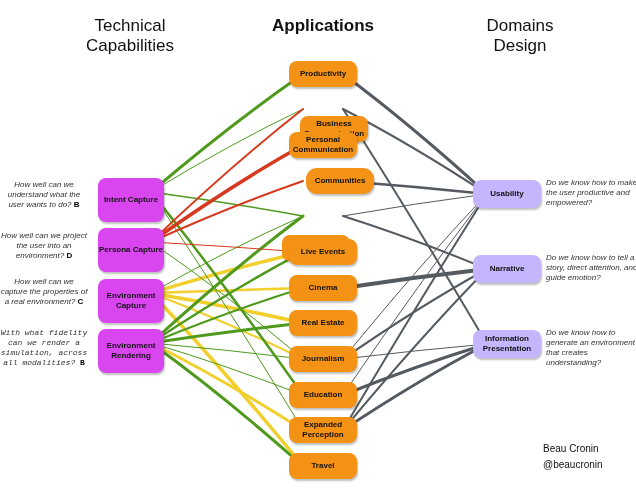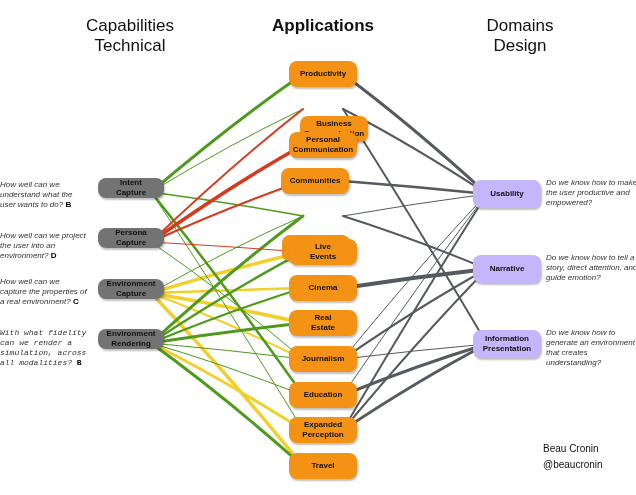--- a/index.html
+++ b/index.html
@@ -2,26 +2,26 @@
 <html><head>
 <meta charset="utf-8">
 <style>
   html, body { margin:0; padding:0; background:#ffffff; }
   body { width:636px; height:495px; position:relative; overflow:hidden; font-family:"Liberation Sans", sans-serif; }
   #edges { position:absolute; left:0; top:0; width:636px; height:495px; }
   .col-header { position:absolute; text-align:center; font-size:17px; line-height:20px; color:#111; }
   .col-header.bold { font-weight:bold; }
   .node { position:absolute; display:flex; align-items:center; justify-content:center; text-align:center;
           font-weight:bold; font-size:8px; line-height:10px; border-radius:8px; box-sizing:border-box;
-          box-shadow:1px 2px 2px rgba(0,0,0,0.25); color:#111; padding:0 16px; }
-  .node.tech { background:#737373; width:66px; height:20px; }
+          box-shadow:1px 2px 2px rgba(0,0,0,0.25); color:#111; padding:0 0; }
+  .node.tech { background:#d946ef; width:66px; height:44px; }
   .node.app { background:#f39215; width:68px; height:26px; }
   .node.domain { background:#c4b5fd; width:68px; height:28px; }
   .q { position:absolute; font-style:italic; font-size:8px; line-height:10px; color:#333; }
-  .q.left { text-align:left; width:88px; }
+  .q.left { text-align:center; width:88px; }
   .q.right { text-align:left; width:100px; }
   .q b { font-style:normal; color:#000; }
   .credit { position:absolute; font-size:10px; line-height:16px; color:#111; }
 </style>
 </head>
 <body>
 
 <svg id="edges" xmlns="http://www.w3.org/2000/svg">
     <path d="M151,293 Q228.476,269.22 303,252" fill="none" stroke="#f2cf2a" stroke-width="3.5" stroke-linecap="round"></path>
     <path d="M151,293 Q227.18,290.1 303,288" fill="none" stroke="#f2cf2a" stroke-width="2.5" stroke-linecap="round"></path>
@@ -58,22 +58,22 @@
     <path d="M343,359 Q415.54,350.3 487,344" fill="none" stroke="#555a60" stroke-width="1" stroke-linecap="round"></path>
     <path d="M343,359 Q420.94,263.3 487,194" fill="none" stroke="#555a60" stroke-width="1" stroke-linecap="round"></path>
     <path d="M343,395 Q422.236,278.42 487,194" fill="none" stroke="#555a60" stroke-width="1" stroke-linecap="round"></path>
     <path d="M343,395 Q416.836,365.42 487,344" fill="none" stroke="#555a60" stroke-width="3" stroke-linecap="round"></path>
     <path d="M343,430 Q420.796,336.62 487,269" fill="none" stroke="#555a60" stroke-width="2" stroke-linecap="round"></path>
     <path d="M343,430 Q418.096,380.12 487,344" fill="none" stroke="#555a60" stroke-width="3" stroke-linecap="round"></path>
     <path d="M343,430 Q423.496,293.12 487,194" fill="none" stroke="#555a60" stroke-width="2" stroke-linecap="round"></path>
   </svg>
 
 <div class="col-header" style="left:70px;top:16px;width:120px;">
+  <div>Technical</div>
   <div>Capabilities</div>
-  <div>Technical</div>
 </div>
 <div class="col-header bold" style="left:243px;top:16px;width:160px;">
   <div>Applications</div>
 </div>
 <div class="col-header" style="left:460px;top:16px;width:120px;">
   <div>Domains</div>
   <div>Design</div>
 </div>
 
 <div class="node tech" style="left:98px;top:178px;">Intent Capture</div>
@@ -90,21 +90,21 @@
 <div class="q left" style="left:0px;top:277px;">
   <span>How well can we capture the properties of a real environment?</span> <b>C</b>
 </div>
 <div class="q left" style="left:0px;top:328px;font-family:Liberation Mono, monospace;">
   <span>With what fidelity can we render a simulation, across all modalities?</span> <b>B</b>
 </div>
 
 <div class="node app" style="left:289px;top:61px;">Productivity</div>
 <div class="node app" style="left:300px;top:96px;margin-top:20px;">Business Communication</div>
 <div class="node app" style="left:289px;top:132px;">Personal Communication</div>
-<div class="node app" style="left:281px;top:168px;">Communities</div>
+<div class="node app" style="left:306px;top:168px;border-radius:11px;">Communities</div>
 <div class="node app" style="left:282px;top:203px;margin-top:32px;">Games</div>
 <div class="node app" style="left:289px;top:239px;">Live Events</div>
 <div class="node app" style="left:289px;top:275px;">Cinema</div>
 <div class="node app" style="left:289px;top:310px;">Real Estate</div>
 <div class="node app" style="left:289px;top:346px;">Journalism</div>
 <div class="node app" style="left:289px;top:382px;">Education</div>
 <div class="node app" style="left:289px;top:417px;">Expanded Perception</div>
 <div class="node app" style="left:289px;top:453px;">Travel</div>
 
 <div class="node domain" style="left:473px;top:180px;">Usability</div>

